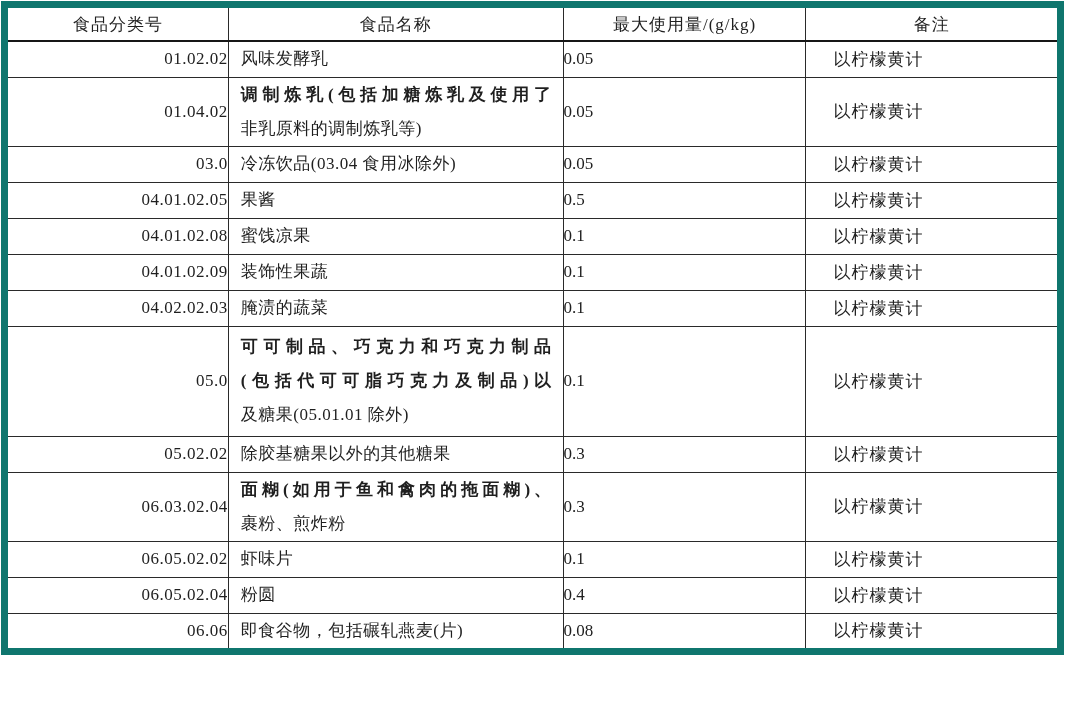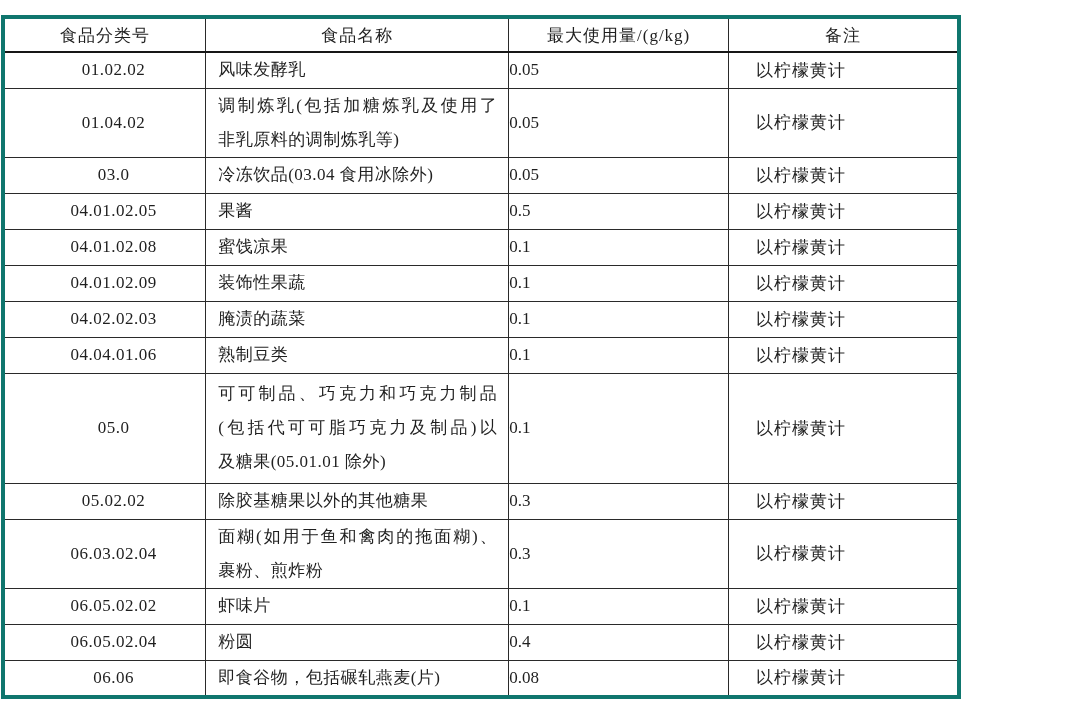--- a/index.html
+++ b/index.html
@@ -12,25 +12,25 @@
     width: 1066px;
     height: 719px;
     background: #ffffff;
     font-family: "Liberation Serif", "DejaVu Serif", serif;
     color: #1f1f1f;
     overflow: hidden;
   }
   table.gb-table {
     position: absolute;
     left: 1px;
-    top: 15px;
-    width: 960px;
+    top: 1px;
+    width: 1063px;
     border-collapse: collapse;
     table-layout: fixed;
-    border: 4px solid #0f766e;
+    border: 7px solid #0f766e;
   }
   .gb-table th,
   .gb-table td {
     border: 1px solid #2a2a2a;
     font-size: 17px;
     font-weight: normal;
     vertical-align: middle;
     padding: 0;
     overflow: hidden;
   }
@@ -39,21 +39,21 @@
     text-align: center;
     border-bottom: 2px solid #161616;
     letter-spacing: 1px;
   }
   .gb-table tbody tr { height: 36px; }
   .gb-table tbody tr.h2 { height: 68px; }
   .gb-table tbody tr.h3 { height: 110px; }
 
   td.c-code {
     padding-left: 17px;
-    text-align: center;
+    text-align: right;
     letter-spacing: 0.5px;
   }
   td.c-name {
     padding-left: 12px;
     padding-right: 11px;
     text-align: left;
     margin-left: 16px;
   }
   td.c-max {
     text-align: left;
@@ -64,20 +64,21 @@
     letter-spacing: 1px;
     margin-left: 44px;
   }
   .nl {
     line-height: 34px;
     letter-spacing: 0.5px;
   }
   .nl.j {
     text-align: justify;
     text-align-last: justify;
+    font-weight: bold;
   }
   td.c-name .single {
     letter-spacing: 0.5px;
   }
 </style>
 </head>
 <body>
 
 <div class="page">
   <table class="gb-table">
@@ -146,28 +147,20 @@
           <td class="c-note">以柠檬黄计</td>
         </tr>
         <tr>
           <td class="c-code">04.02.02.03</td>
           <td class="c-name">
             <div class="nl single">腌渍的蔬菜</div>
           </td>
           <td class="c-max">0.1</td>
           <td class="c-note">以柠檬黄计</td>
         </tr>
-        <tr>
-          <td class="c-code">04.04.01.06</td>
-          <td class="c-name">
-            <div class="nl single">熟制豆类</div>
-          </td>
-          <td class="c-max">0.1</td>
-          <td class="c-note">以柠檬黄计</td>
-        </tr>
         <tr class="h3">
           <td class="c-code">05.0</td>
           <td class="c-name">
             <div class="nl j">可可制品、巧克力和巧克力制品</div>
             <div class="nl j">(包括代可可脂巧克力及制品)以</div>
             <div class="nl single">及糖果(05.01.01 除外)</div>
           </td>
           <td class="c-max">0.1</td>
           <td class="c-note">以柠檬黄计</td>
         </tr>

